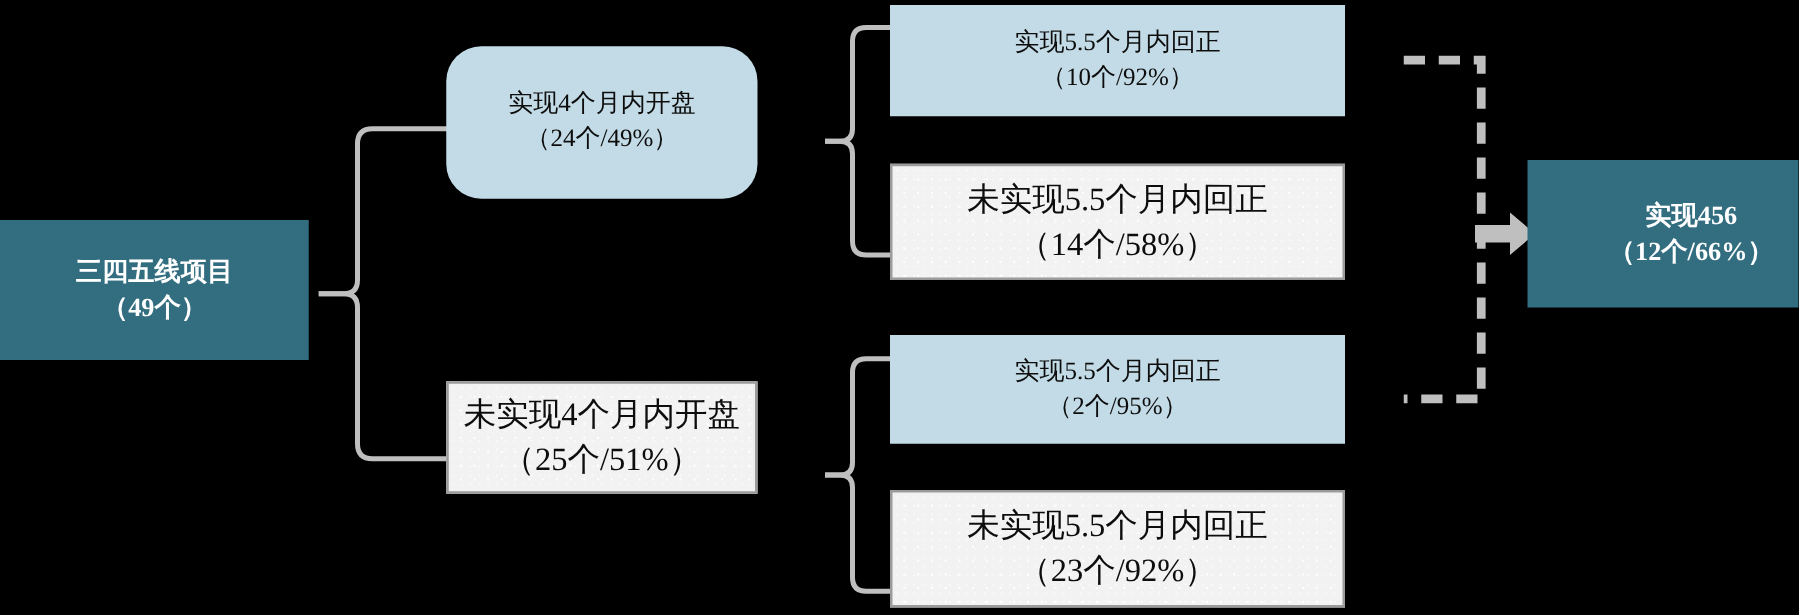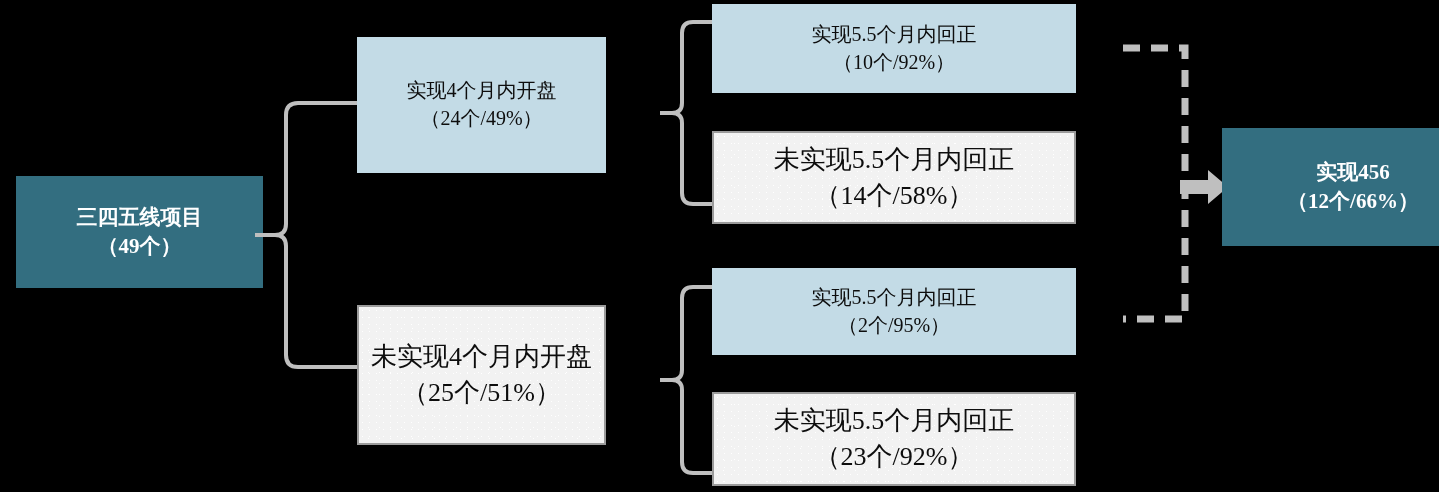--- a/index.html
+++ b/index.html
@@ -63,36 +63,36 @@
   .connector {
     position: absolute;
     pointer-events: none;
   }
 </style>
 </head>
 <body>
 
 <div id="canvas">
 
-  <div class="node teal" style="left:0px; top:176px; width:247px; height:112px;margin-left:16px;">
+  <div class="node teal" style="left:0px; top:176px; width:247px; height:112px;">
     <span class="l1">三四五线项目</span>
     <span class="l2">（49个）</span>
   </div>
 
   <svg class="connector" style="left:255px; top:85px; width:115px; height:300px;" viewBox="0 0 115 300">
     <path d="M 0 150 L 20 150 Q 31 150 31 139 L 31 30 Q 31 18 43 18 L 110 18" fill="none" stroke="#bfbfbf" stroke-width="4" stroke-linecap="round"></path>
     <path d="M 0 150 L 20 150 Q 31 150 31 161 L 31 270 Q 31 282 43 282 L 110 282" fill="none" stroke="#bfbfbf" stroke-width="4" stroke-linecap="round"></path>
   </svg>
 
-  <div class="node blue" style="left:357px; top:37px; width:249px; height:136px;">
+  <div class="node blue" style="left:357px; top:37px; width:249px; height:122px;border-radius:28px;">
     <span class="l1">实现4个月内开盘</span>
     <span class="l2">（24个/49%）</span>
   </div>
 
-  <div class="node white" style="left:357px; top:305px; width:249px; height:140px;">
+  <div class="node white" style="left:357px; top:305px; width:249px; height:90px;">
     <span class="l1">未实现4个月内开盘</span>
     <span class="l2">（25个/51%）</span>
   </div>
 
   <svg class="connector" style="left:660px; top:8px; width:70px; height:220px;" viewBox="0 0 70 220">
     <path d="M 0 105 L 12 105 Q 22 105 22 95 L 22 25 Q 22 14 33 14 L 66 14" fill="none" stroke="#bfbfbf" stroke-width="4" stroke-linecap="round"></path>
     <path d="M 0 105 L 12 105 Q 22 105 22 115 L 22 185 Q 22 196 33 196 L 66 196" fill="none" stroke="#bfbfbf" stroke-width="4" stroke-linecap="round"></path>
   </svg>
 
   <svg class="connector" style="left:660px; top:272px; width:70px; height:225px;" viewBox="0 0 70 225">

